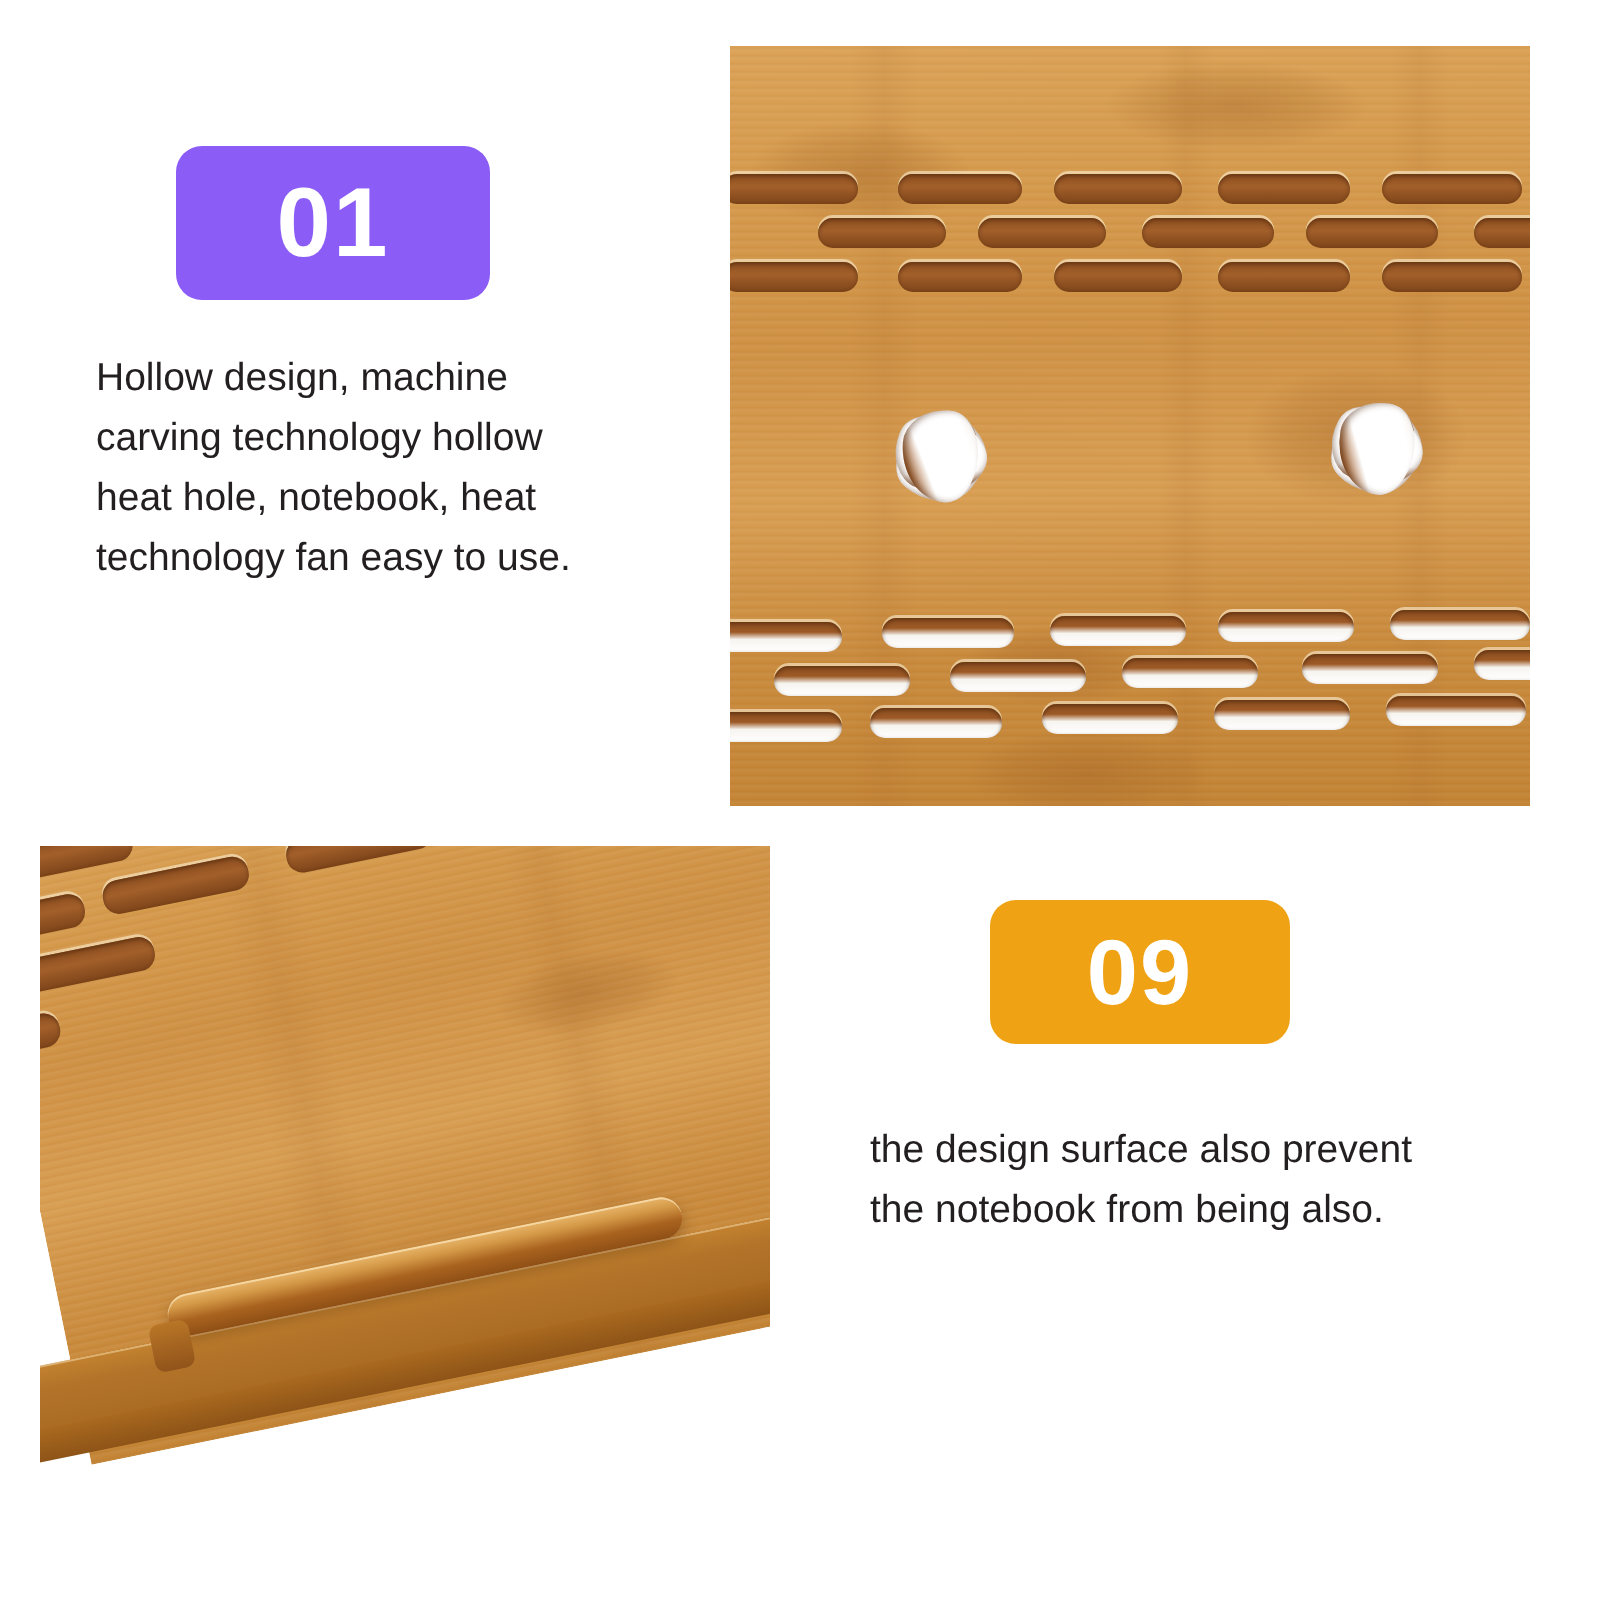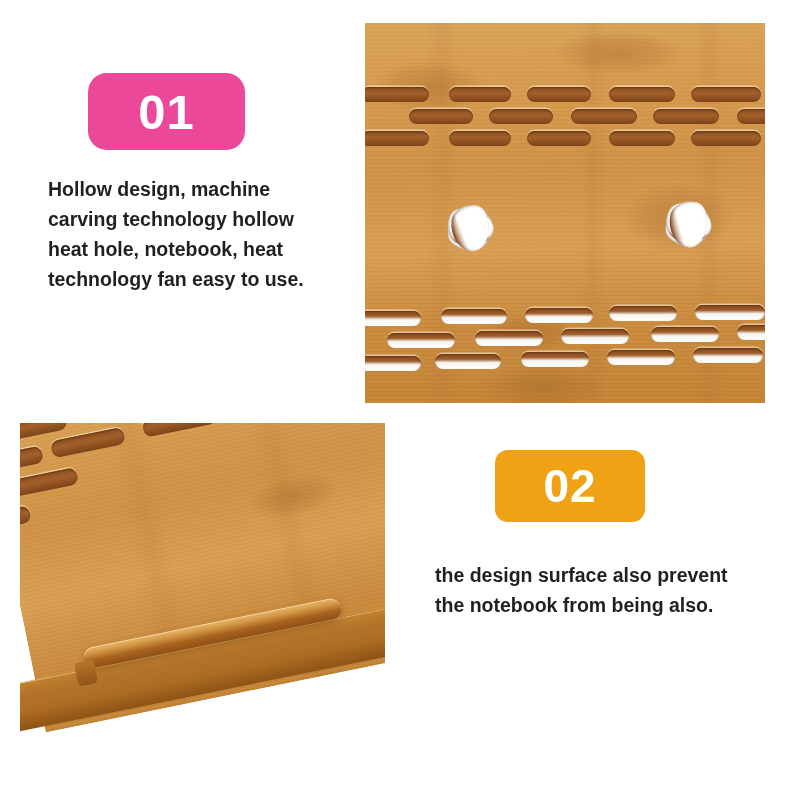--- a/index.html
+++ b/index.html
@@ -29,36 +29,35 @@
     justify-content: center;
     border-radius: 13px;
     color: #ffffff;
     font-weight: 700;
     letter-spacing: 1px;
     font-family: "Liberation Sans", sans-serif;
   }
   #badge-01 {
     left: 88px;  top: 73px;
     width: 157px; height: 77px;
-    background: #ec4899;
+    background: #8b5cf6;
     font-size: 49px;
-    border-radius: 19px;
   }
   #badge-02 {
     left: 495px; top: 450px;
     width: 150px; height: 72px;
     background: #efa213;
     font-size: 46px;
   }
 
   
   .caption {
     position: absolute;
     color: #231f20;
-    font-weight: 700;
+    font-weight: 400;
     font-size: 19.5px;
     line-height: 30px;
     font-family: "Liberation Sans", sans-serif;
   }
   #caption-01 { left: 48px;  top: 174px; width: 300px; }
   #caption-02 { left: 435px; top: 560px; width: 350px; }
   .caption .ln { display: block; white-space: nowrap; }
 
   
   .photo {
@@ -309,21 +308,21 @@
   </div>
 
   <div class="caption" id="caption-01">
     <span class="ln">Hollow design, machine</span>
     <span class="ln">carving technology hollow</span>
     <span class="ln">heat hole, notebook, heat</span>
     <span class="ln">technology fan easy to use.</span>
   </div>
 
   <div class="badge" id="badge-02">
-    <span>02</span>
+    <span>09</span>
   </div>
 
   <div class="caption" id="caption-02">
     <span class="ln">the design surface also prevent</span>
     <span class="ln">the notebook from being also.</span>
   </div>
 
 </div>
 
 </body></html>

